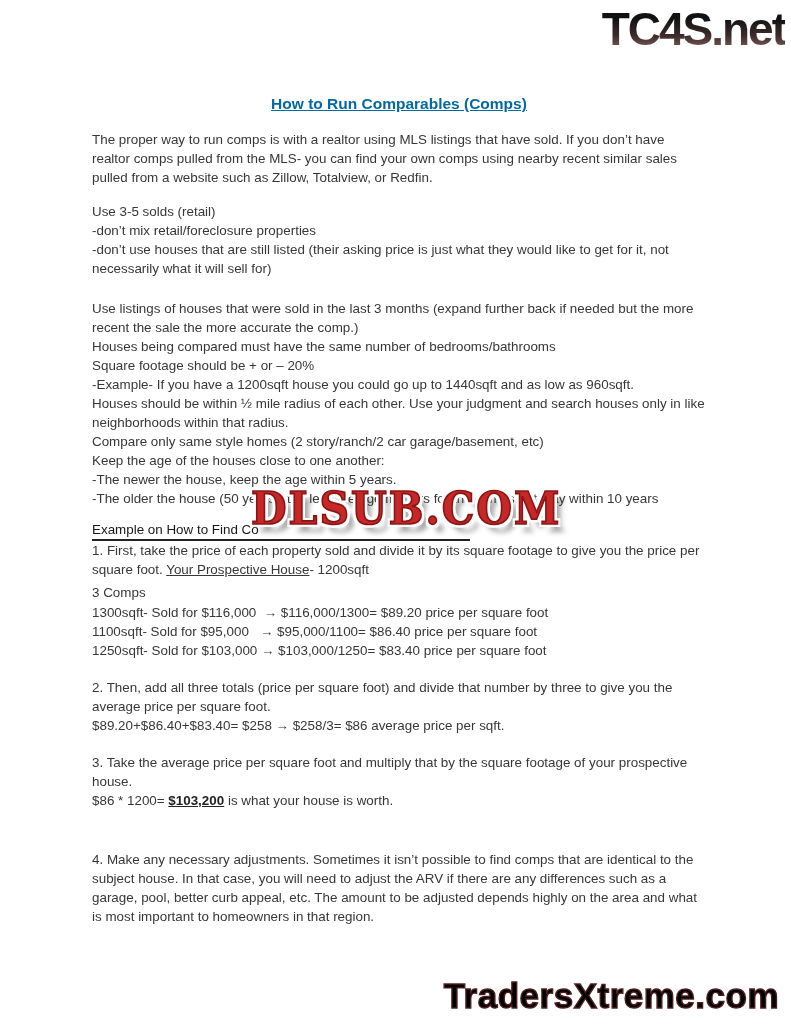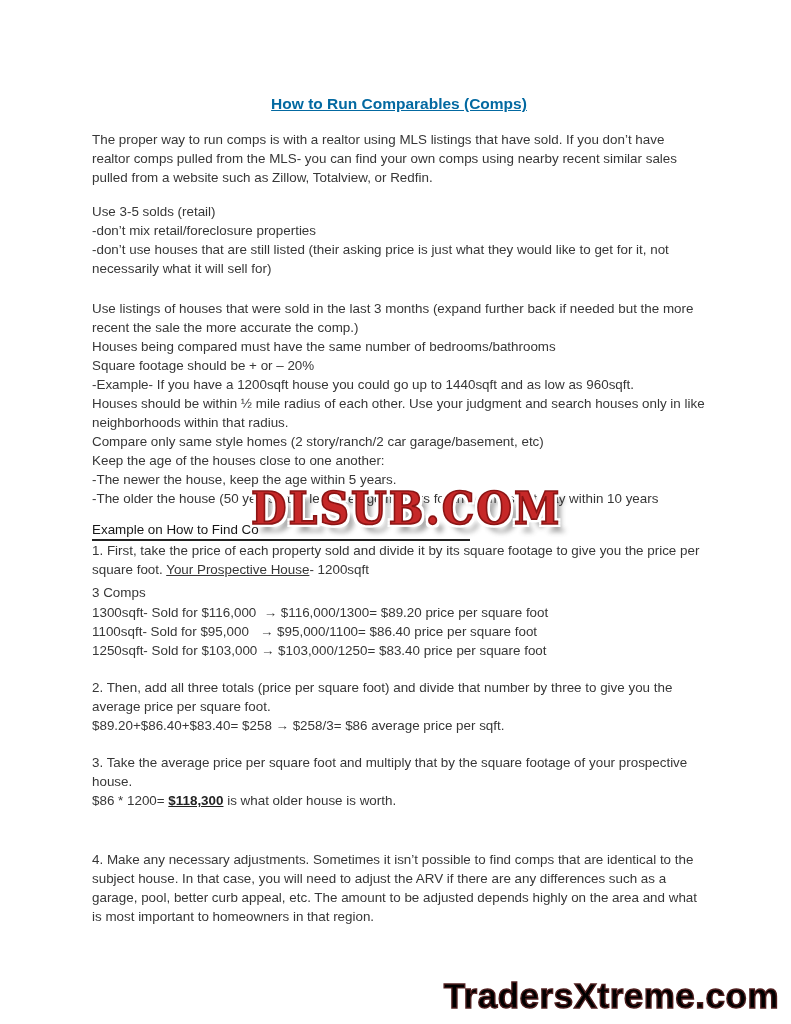--- a/index.html
+++ b/index.html
@@ -78,20 +78,21 @@
       -2px -2px 0 #ffffff, 2px -2px 0 #ffffff,
       -2px  2px 0 #ffffff, 2px  2px 0 #ffffff,
        0 0 4px #ffffff;
   }
 </style>
 </head>
 <body>
 
 <div class="page">
 
+  <div class="top-logo">TC4S.net</div>
 
   <div class="content">
 
     <div class="doc-title">How to Run Comparables (Comps)</div>
 
     <div class="para">The proper way to run comps is with a realtor using MLS listings that have sold. If you don’t have realtor comps pulled from the MLS- you can find your own comps using nearby recent similar sales pulled from a website such as Zillow, Totalview, or Redfin.</div>
 
     <div class="mb21">
       <div class="line">Use 3-5 solds (retail)</div>
       <div class="line">-don’t mix retail/foreclosure properties</div>
@@ -124,21 +125,21 @@
       <div class="line">1250sqft- Sold for $103,000 → $103,000/1250= $83.40 price per square foot</div>
     </div>
 
     <div class="mb18">
       <div>2. Then, add all three totals (price per square foot) and divide that number by three to give you the average price per square foot.</div>
       <div>$89.20+$86.40+$83.40= $258 → $258/3= $86 average price per sqft.</div>
     </div>
 
     <div class="mb24">
       <div>3. Take the average price per square foot and multiply that by the square footage of your prospective house.</div>
-      <div><span>$86 * 1200= </span><span class="bu">$118,300</span><span> is what older house is worth.</span></div>
+      <div><span>$86 * 1200= </span><span class="bu">$103,200</span><span> is what your house is worth.</span></div>
     </div>
 
     <div>4. Make any necessary adjustments. Sometimes it isn’t possible to find comps that are identical to the subject house. In that case, you will need to adjust the ARV if there are any differences such as a garage, pool, better curb appeal, etc. The amount to be adjusted depends highly on the area and what is most important to homeowners in that region.</div>
 
   </div>
 
   <div class="watermark">DLSUB.COM</div>
 
   <div class="bottom-logo">TradersXtreme.com</div>
 

